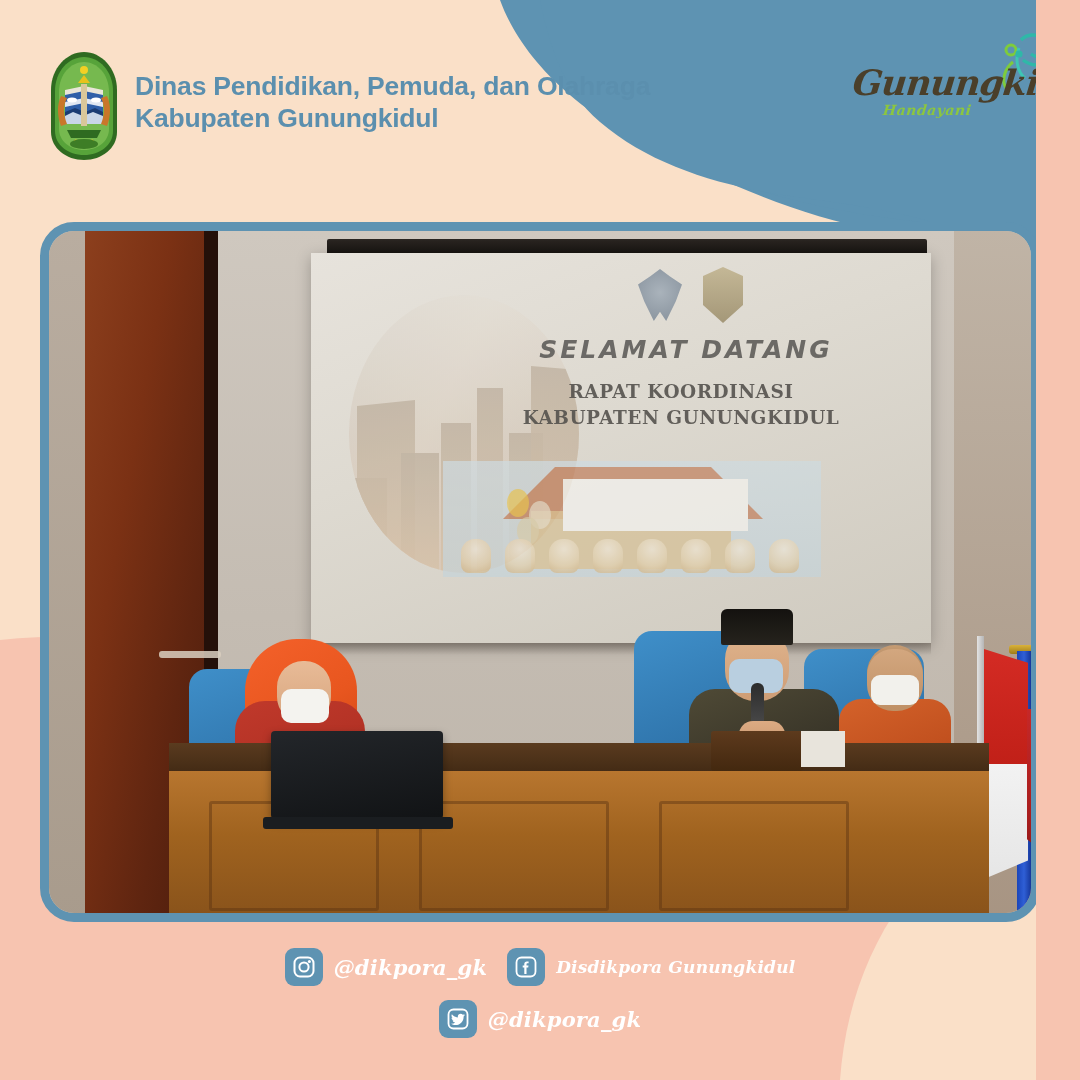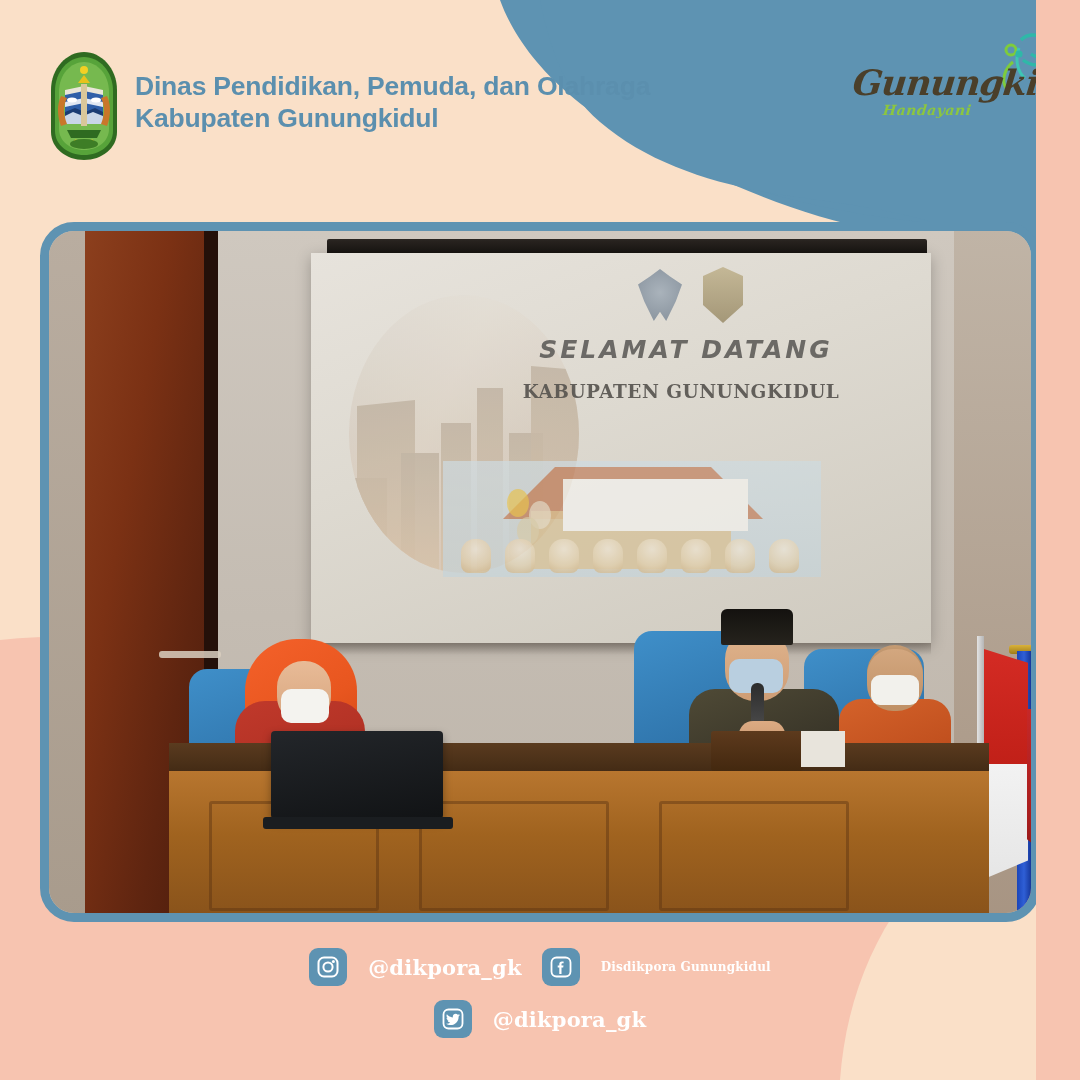--- a/index.html
+++ b/index.html
@@ -225,31 +225,31 @@
   .light { position:absolute; left:948px; top:440px; width:22px; height:62px;
            background:radial-gradient(ellipse at 50% 50%, #ffffff 0%, #f3f0d8 60%, rgba(255,255,255,0) 100%);
            border-radius:10px; }
 
   
   .footer { position:absolute; left:0; top:930px; width:1080px; height:150px; z-index:7; }
   .footer-row { display:flex; align-items:center; justify-content:center; gap:20px; }
   .footer-row.r1 { margin-top:18px; }
   .footer-row.r2 { margin-top:14px; }
 
-  .social { display:flex; align-items:center; gap:21px; }
+  .social { display:flex; align-items:center; gap:11px;font-style:italic; }
   .sicon {
     width:38px; height:38px; border-radius:9px; background:#5e93b2;
     display:flex; align-items:center; justify-content:center; flex:0 0 auto;
   }
   .sicon svg { display:block; }
   .slabel {
     color:#ffffff; font-family:"DejaVu Serif", serif; font-weight:bold;
     font-size:21px; letter-spacing:.2px; white-space:nowrap;
   }
-  .slabel.small { font-size:12px; }
+  .slabel.small { font-size:17px; }
   .url-pill {
     background:#5e93b2; color:#ffffff; border-radius:9px;
     padding:9px 20px 11px; font-family:"DejaVu Serif", serif; font-weight:bold;
     font-size:21.5px; letter-spacing:-.2px; white-space:nowrap;
   }
 </style>
 </head>
 <body>
 
 <div class="stage">
@@ -346,20 +346,21 @@
               <div class="tower t4"></div>
               <div class="tower t5"></div>
             <div class="tower t6"></div>
           </div>
 
           <div class="logo-kemdikbud"></div>
           <div class="logo-pemda"></div>
 
           <div class="slide-t1">SELAMAT DATANG</div>
           <div class="slide-t2">
+            <div>RAPAT KOORDINASI</div>
             <div>KABUPATEN GUNUNGKIDUL</div>
           </div>
 
           <div class="slide-house">
             <div class="roof"></div>
             <div class="house-body"></div>
             <div class="house-card"></div>
             <div class="balloon" style="left:64px; top:28px; background:#f0c330;"></div>
             <div class="balloon" style="left:86px; top:40px; background:#e8e2d0;"></div>
             <div class="balloon" style="left:74px; top:56px; background:#d9cfa8;"></div>

